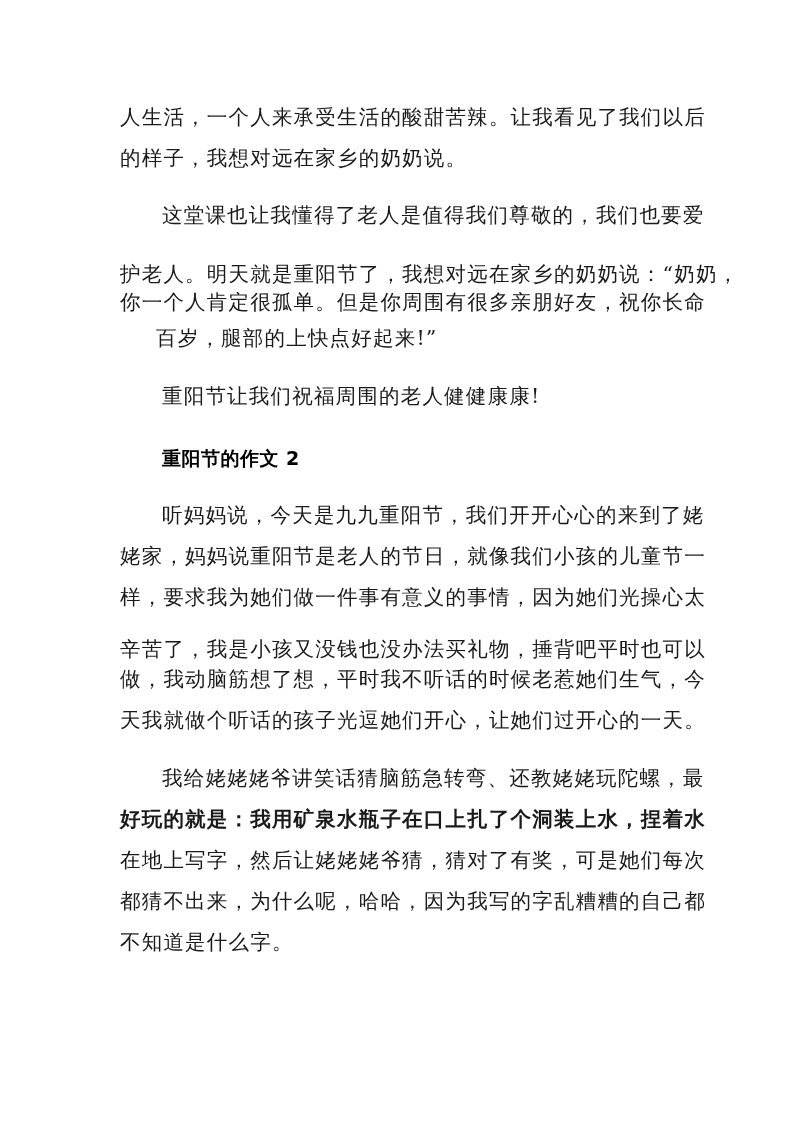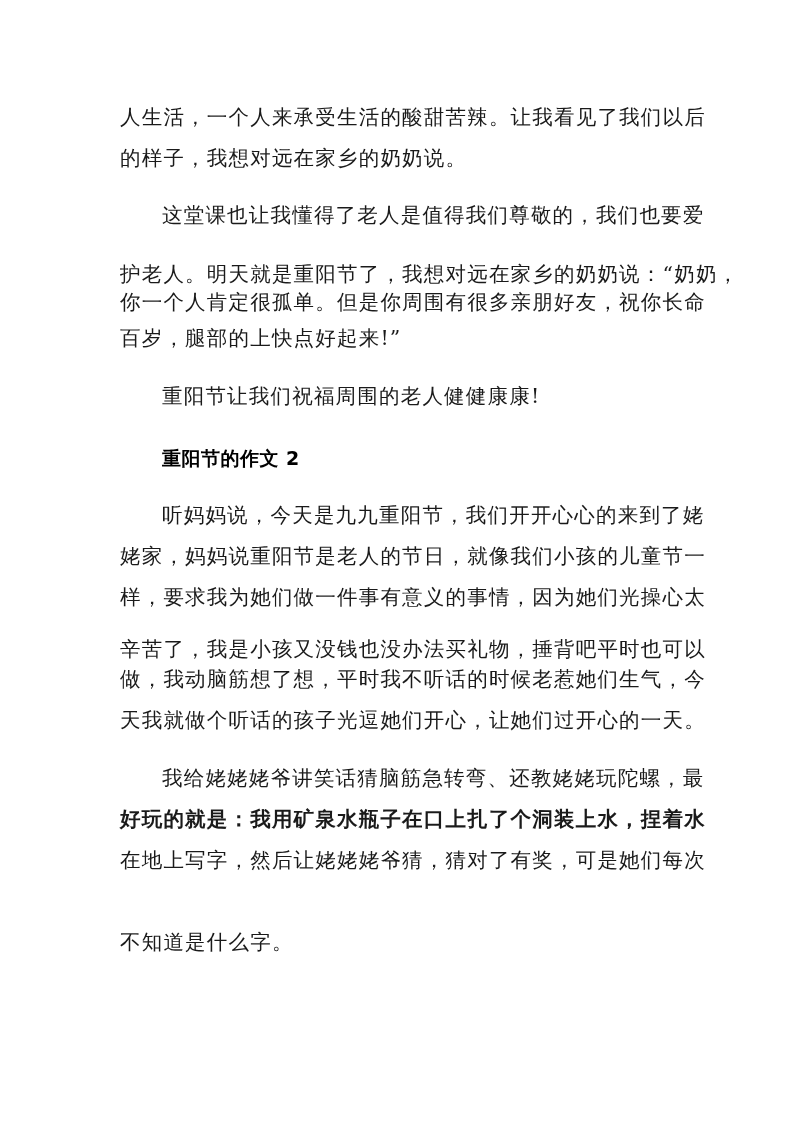--- a/index.html
+++ b/index.html
@@ -53,31 +53,32 @@
 <body>
 
 <div class="page">
 
   <div class="line" style="top:105px;">人生活，一个人来承受生活的酸甜苦辣。让我看见了我们以后</div>
   <div class="line" style="top:146px;">的样子，我想对远在家乡的奶奶说。</div>
 
   <div class="line indent" style="top:203px;">这堂课也让我懂得了老人是值得我们尊敬的，我们也要爱</div>
   <div class="line" style="top:244px;margin-top:18px;">护老人。明天就是重阳节了，我想对远在家乡的奶奶说：“奶奶，</div>
   <div class="line" style="top:290px;">你一个人肯定很孤单。但是你周围有很多亲朋好友，祝你长命</div>
-  <div class="line" style="top:326px;">百岁，腿部的上快点好起来!”</div>
+  <div class="line" style="top:326px;margin-left:36px;">百岁，腿部的上快点好起来!”</div>
 
   <div class="line indent" style="top:384px;">重阳节让我们祝福周围的老人健健康康!</div>
 
   <div class="heading" style="top:446px;">重阳节的作文 2</div>
 
   <div class="line indent" style="top:503px;">听妈妈说，今天是九九重阳节，我们开开心心的来到了姥</div>
   <div class="line" style="top:544px;">姥家，妈妈说重阳节是老人的节日，就像我们小孩的儿童节一</div>
   <div class="line" style="top:585px;">样，要求我为她们做一件事有意义的事情，因为她们光操心太</div>
   <div class="line" style="top:626px;margin-top:11px;">辛苦了，我是小孩又没钱也没办法买礼物，捶背吧平时也可以</div>
   <div class="line" style="top:667px;">做，我动脑筋想了想，平时我不听话的时候老惹她们生气，今</div>
   <div class="line" style="top:708px;">天我就做个听话的孩子光逗她们开心，让她们过开心的一天。</div>
 
   <div class="line indent" style="top:766px;">我给姥姥姥爷讲笑话猜脑筋急转弯、还教姥姥玩陀螺，最</div>
   <div class="line" style="top:807px;font-weight:bold;">好玩的就是：我用矿泉水瓶子在口上扎了个洞装上水，捏着水</div>
   <div class="line" style="top:848px;">在地上写字，然后让姥姥姥爷猜，猜对了有奖，可是她们每次</div>
+  <div class="line" style="top:889px;">都猜不出来，为什么呢，哈哈，因为我写的字乱糟糟的自己都</div>
   <div class="line" style="top:930px;">不知道是什么字。</div>
 
 </div>
 
 </body></html>

